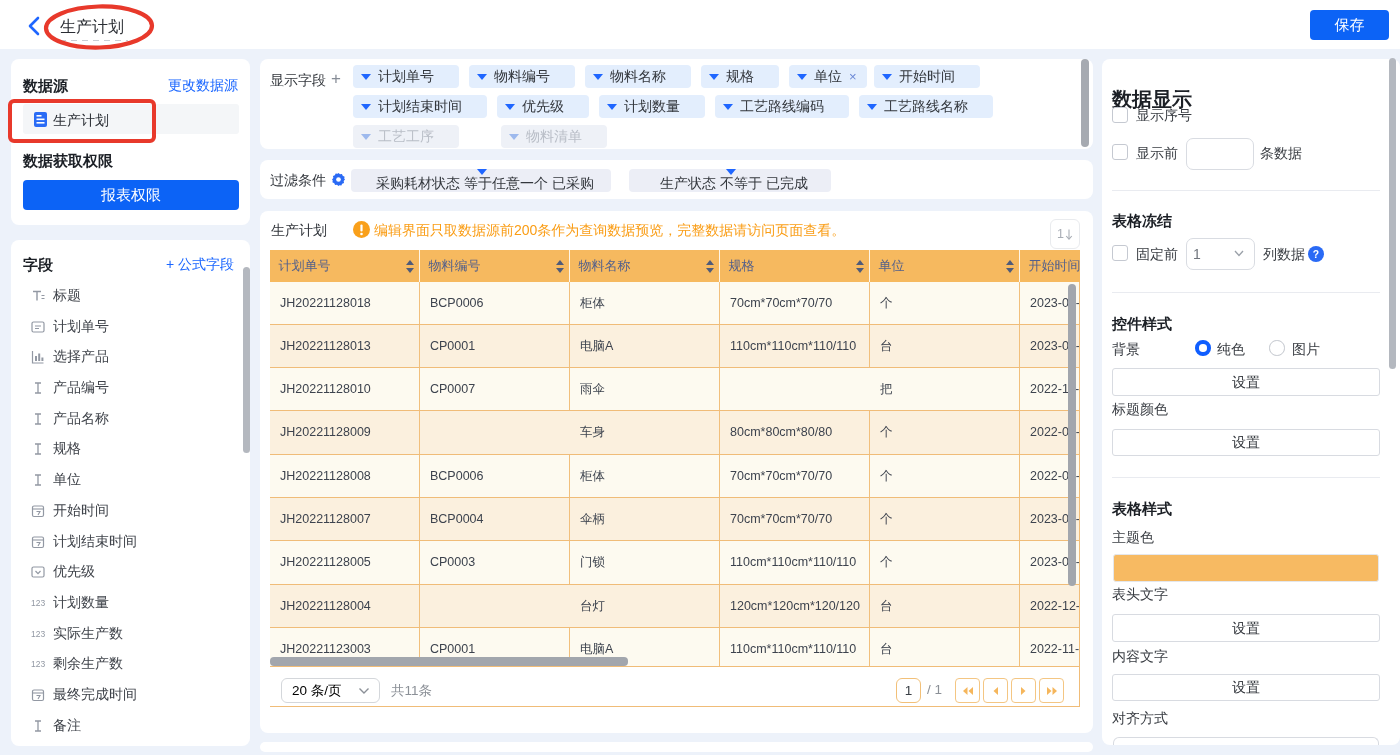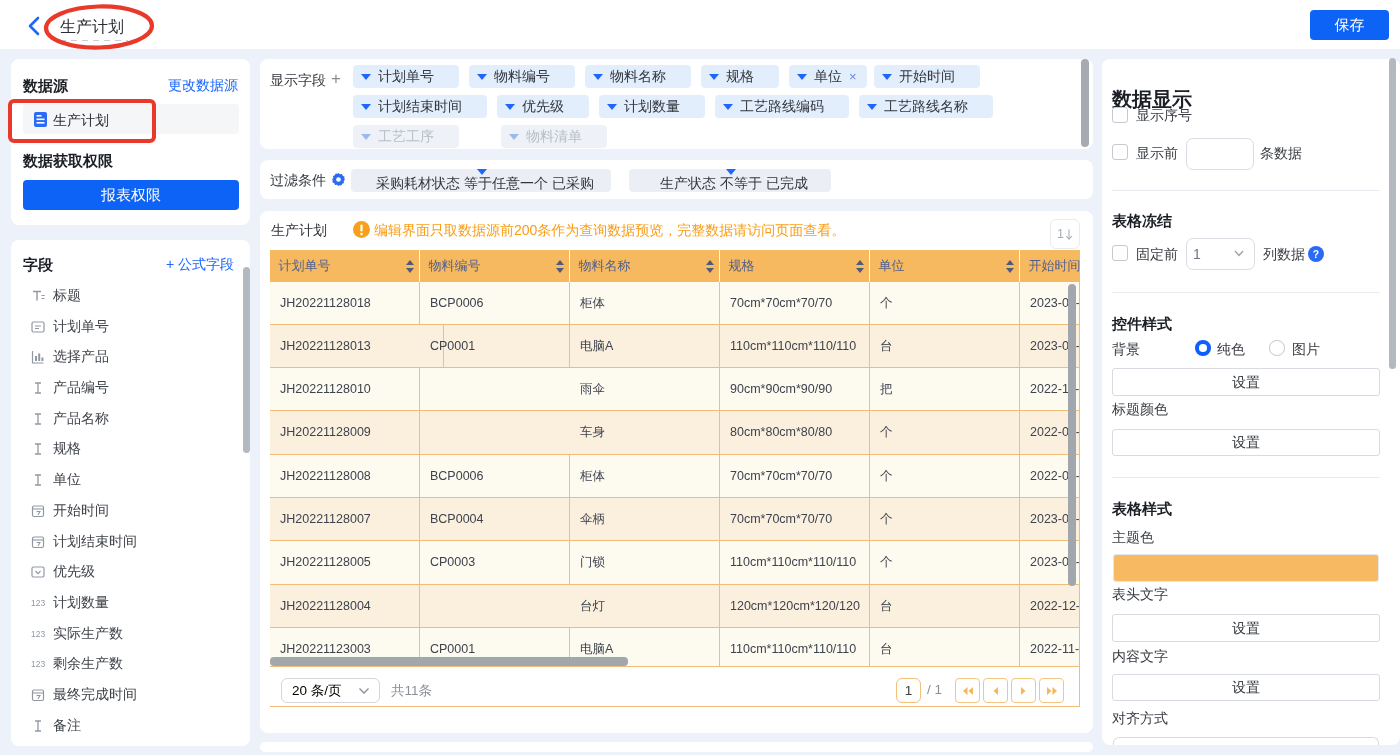--- a/index.html
+++ b/index.html
@@ -200,31 +200,31 @@
   <div class="abs" style="left:-1px;top:31.5px;width:809px;height:384.5px;overflow:hidden;">
     <div class="row" style="top:0;background:#fdfaf0;">
       <div class="cell" style="left:0;width:150px;">JH20221128018</div>
           <div class="cell" style="left:150px;width:150px;">BCP0006</div>
           <div class="cell" style="left:300px;width:150px;">柜体</div>
           <div class="cell" style="left:450px;width:150px;">70cm*70cm*70/70</div>
           <div class="cell" style="left:600px;width:150px;">个</div>
           <div class="cell" style="left:750px;width:150px;border-right:none;">2023-05-08</div>
     </div>
     <div class="row" style="top:43.3px;background:#fbf0de;">
-      <div class="cell" style="left:0;width:174px;">JH20221128013</div>
+      <div class="cell" style="left:0;width:150px;">JH20221128013</div>
           <div class="cell" style="left:150px;width:150px;">CP0001</div>
           <div class="cell" style="left:300px;width:150px;">电脑A</div>
           <div class="cell" style="left:450px;width:150px;">110cm*110cm*110/110</div>
           <div class="cell" style="left:600px;width:150px;">台</div>
           <div class="cell" style="left:750px;width:150px;border-right:none;">2023-03-01</div>
     </div>
     <div class="row" style="top:86.6px;background:#fdfaf0;">
       <div class="cell" style="left:0;width:150px;">JH20221128010</div>
+          <div class="cell" style="left:150px;width:150px;">CP0007</div>
           <div class="cell" style="left:300px;width:150px;">雨伞</div>
-          <div class="cell" style="left:450px;width:150px;">90cm*90cm*90/90</div>
           <div class="cell" style="left:600px;width:150px;">把</div>
           <div class="cell" style="left:750px;width:150px;border-right:none;">2022-11-30</div>
     </div>
     <div class="row" style="top:129.9px;background:#fbf0de;">
       <div class="cell" style="left:0;width:150px;">JH20221128009</div>
           <div class="cell" style="left:300px;width:150px;">车身</div>
           <div class="cell" style="left:450px;width:150px;">80cm*80cm*80/80</div>
           <div class="cell" style="left:600px;width:150px;">个</div>
           <div class="cell" style="left:750px;width:150px;border-right:none;">2022-09-21</div>
     </div>

